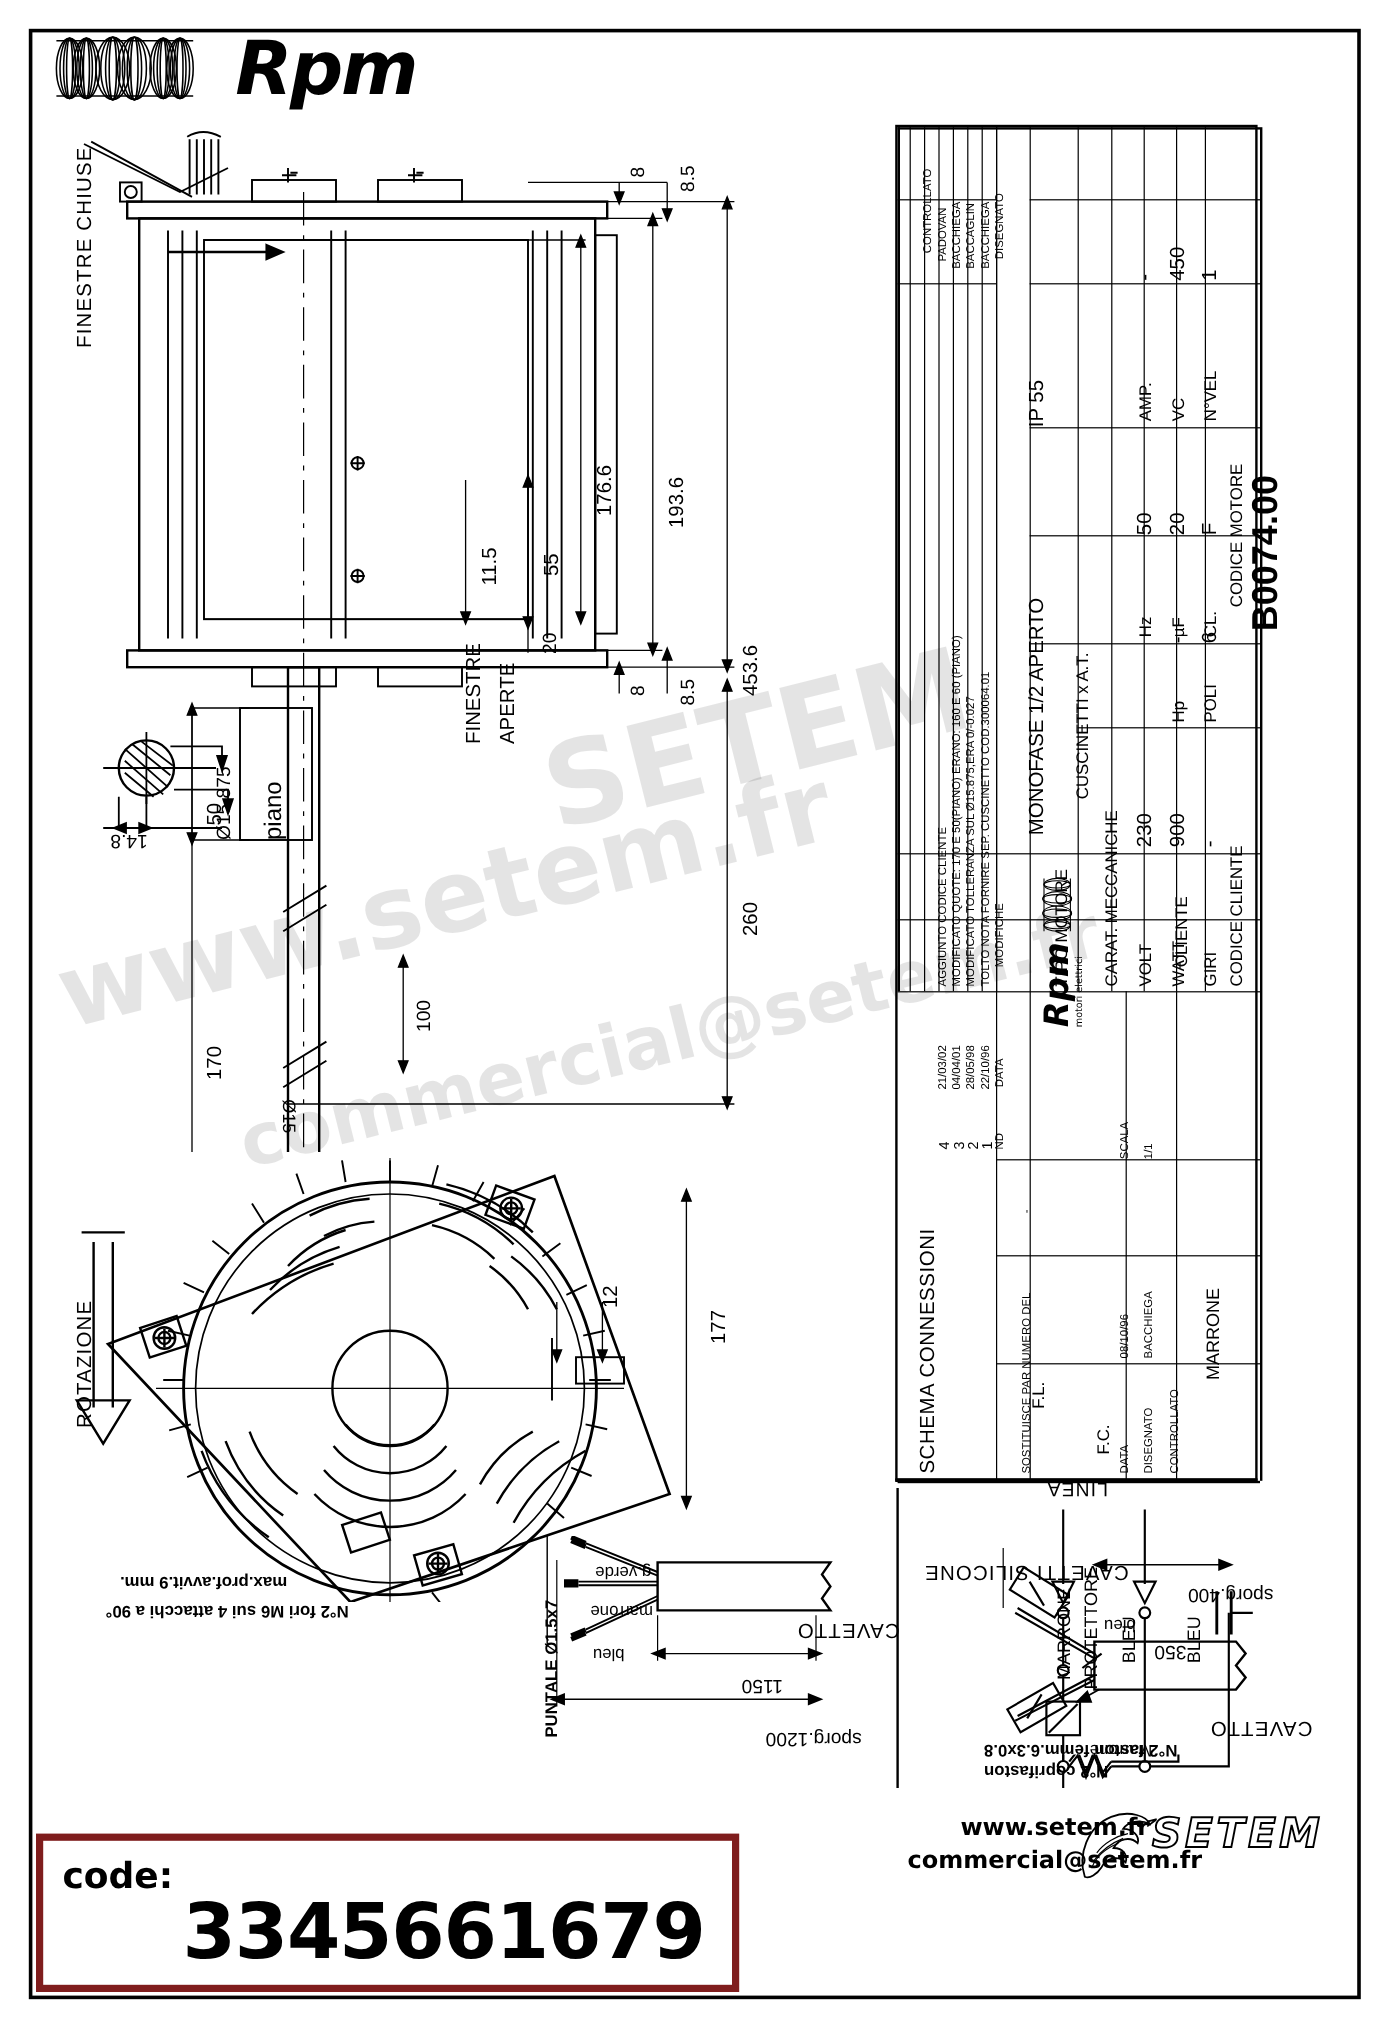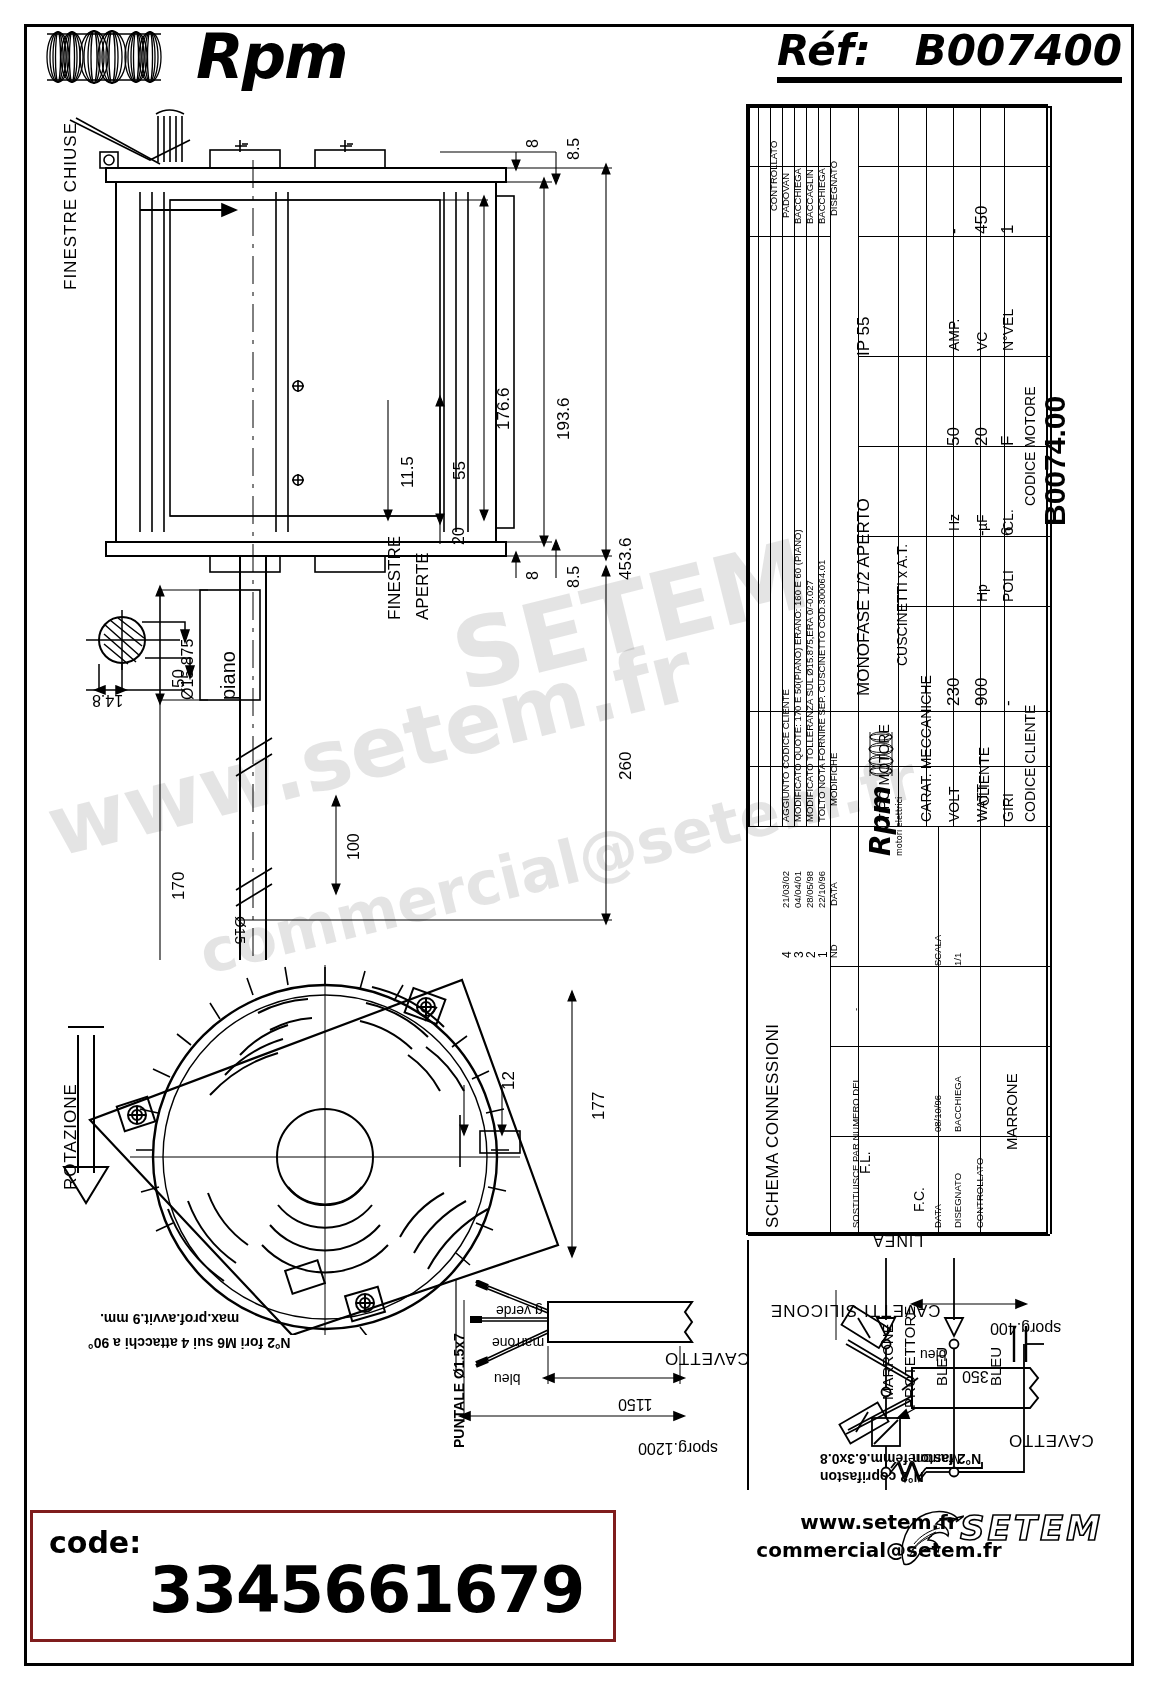--- a/index.html
+++ b/index.html
@@ -34,21 +34,21 @@
   
   .tb{position:absolute;left:746px;top:104px;width:302px;height:1130px;border:2px solid #000;box-sizing:border-box;background:transparent;}
   .vt{position:absolute;transform-origin:0 0;transform:rotate(-90deg);white-space:nowrap;font-size:12px;}
   .vt.s{font-size:9.5px;}
   .vt.m{font-size:14px;}
   .vt.b{font-size:17px;}
   .vt.code{font-size:30px;font-weight:bold;}
 
   
   .footer{position:absolute;left:30px;top:1492px;width:1098px;height:168px;}
-  .codebox{position:absolute;left:0;top:18px;width:586px;height:132px;border:3px solid #7f1d1d;box-sizing:border-box;}
+  .codebox{position:absolute;left:0;top:36px;width:586px;height:132px;border:6px solid #7f1d1d;box-sizing:border-box;}
   .code-lbl{position:absolute;left:16px;top:12px;font-size:30px;font-weight:bold;font-family:"DejaVu Sans",sans-serif;}
   .code-num{position:absolute;left:116px;top:40px;font-size:64px;font-weight:bold;letter-spacing:-1px;
             font-family:"DejaVu Sans",sans-serif;}
   .f-right{position:absolute;left:600px;top:18px;width:498px;height:132px;text-align:center;}
   .f-web{font-size:20px;font-weight:bold;font-family:"DejaVu Sans",sans-serif;}
   .f-mail{font-size:20px;font-weight:bold;font-family:"DejaVu Sans",sans-serif;margin-top:4px;}
   .f-addr{position:absolute;left:0;top:104px;width:498px;font-size:15px;font-weight:bold;
           font-family:"DejaVu Sans",sans-serif;}
   .setem-logo{position:absolute;left:330px;top:-2px;font-size:34px;font-weight:bold;font-style:italic;
               letter-spacing:3px;color:#fff;-webkit-text-stroke:1.6px #000;font-family:"DejaVu Sans",sans-serif;}
@@ -88,23 +88,20 @@
           <ellipse cx="110" cy="29" rx="8" ry="25"></ellipse>
         <ellipse cx="110" cy="29" rx="5" ry="25"></ellipse>
           <ellipse cx="110" cy="29" rx="2.5" ry="25"></ellipse>
         <line x1="7" y1="6" x2="121" y2="6"></line>
           <line x1="7" y1="52" x2="121" y2="52"></line>
       </g>
     </svg>
     <span class="rpm-word">Rpm</span>
   </div>
 
-  <div class="ref-block">
-    <div class="ref-txt"><span>Réf:</span><span>&nbsp;&nbsp;&nbsp;</span><span>B007400</span></div>
-  </div>
 
   <div class="wm wm1">www.setem.fr</div>
   <div class="wm wm2">SETEM</div>
   <div class="wm wm3">commercial@setem.fr</div>
 
   <svg style="position:absolute;left:40px;top:100px;" width="700" height="860" viewBox="0 0 700 860">
     <g class="nofill" stroke-width="1.6">
 
       <path d="M30 20 L110 60 L150 40"></path>
       <path d="M36 18 L120 64"></path>

